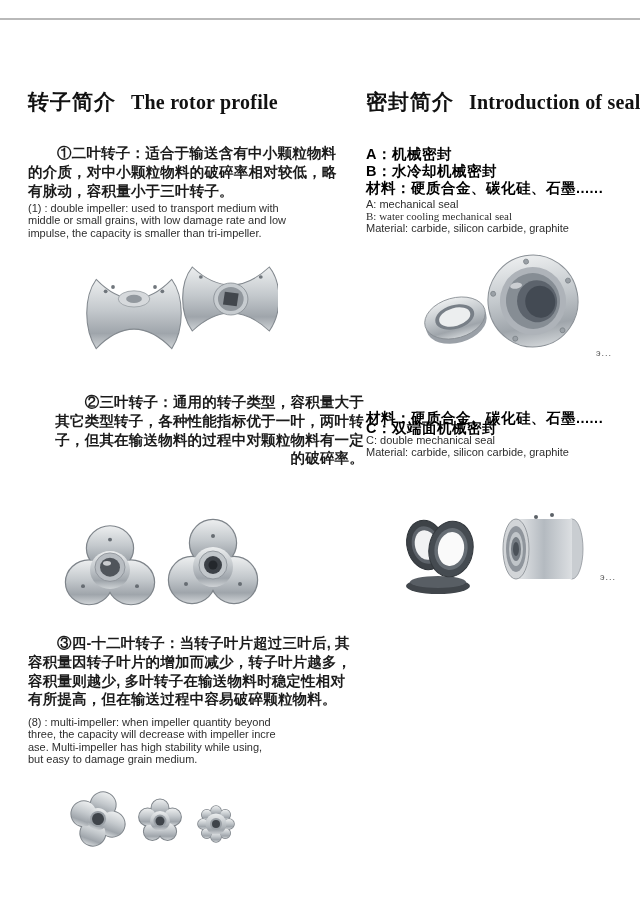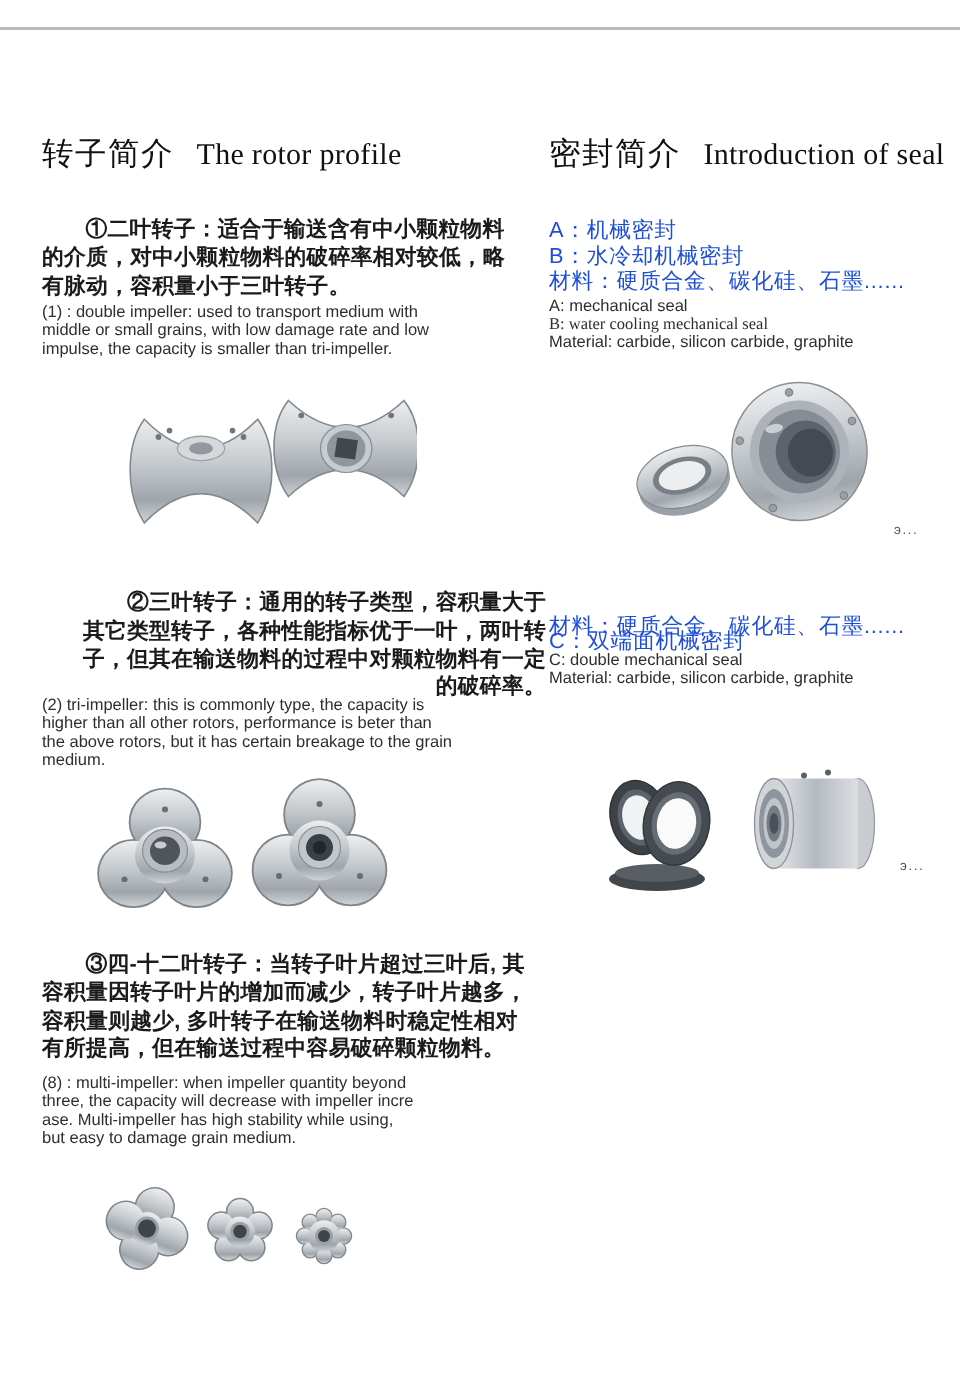--- a/index.html
+++ b/index.html
@@ -1,26 +1,26 @@
 <!DOCTYPE html>
 <html><head>
 <meta charset="utf-8">
 <style>
   html,body{margin:0;padding:0;background:#ffffff;}
   #page{position:relative;width:640px;height:915px;background:#ffffff;overflow:hidden;
         font-family:"Liberation Sans",sans-serif;}
   .edge-line{position:absolute;left:0;top:18px;width:640px;height:2px;background:#b9b9b9;}
   .abs{position:absolute;}
-  .hdr{font-family:"Liberation Serif",serif;font-weight:normal;color:#111;white-space:nowrap;}
+  .hdr{font-family:"Liberation Serif",serif;font-weight:bold;color:#111;white-space:nowrap;}
   .hdr .cn{font-size:21px;letter-spacing:1px;}
   .hdr .en{font-size:20px;margin-left:15px;letter-spacing:0.2px;}
   .cnblock{font-weight:bold;color:#1b1b1b;font-size:14.5px;line-height:18.8px;
            letter-spacing:0.2px;white-space:pre-line;text-indent:2em;width:336px;}
   .enblock{color:#2e2e2e;font-size:11px;line-height:12.3px;white-space:pre-line;width:340px;}
-  .cnline{font-weight:normal;color:#1d4ed8;font-size:14.5px;line-height:17px;
+  .cnline{font-weight:bold;color:#000000;font-size:14.5px;line-height:17px;
           letter-spacing:0.5px;white-space:nowrap;}
   .enline{color:#2e2e2e;font-size:11px;line-height:12.2px;white-space:nowrap;}
   .mark{color:#555;font-size:9px;letter-spacing:1px;}
   svg{display:block;}
 </style>
 </head>
 <body>
 
 <div id="page">
   <div class="edge-line"></div>
@@ -61,24 +61,20 @@
       <rect x="-6.5" y="-6.5" width="13" height="13" transform="translate(40,38) rotate(8)" fill="#42474d"></rect>
       <circle cx="12" cy="16" r="1.8" fill="#70767c"></circle>
         <circle cx="68" cy="16" r="1.8" fill="#70767c"></circle>
     </g>
   </svg>
 
   <div class="abs cnblock" style="left:28px;top:393px;text-align:right;">②三叶转子：通用的转子类型，容积量大于
 其它类型转子，各种性能指标优于一叶，两叶转
 子，但其在输送物料的过程中对颗粒物料有一定
 的破碎率。</div>
-  <div class="abs enblock" style="left:28px;top:464px;">(2) tri-impeller: this is commonly type, the capacity is
-higher than all other rotors, performance is beter than
-the above rotors, but it has certain breakage to the grain
-medium.</div>
 
   <svg class="abs" style="left:58px;top:518px;" width="205" height="95" viewBox="0 0 205 95">
     <g transform="translate(52,52) scale(1,0.95)">
       <g stroke="#7e848a" stroke-width="2.4" fill="url(#gm)">
         <circle cx="0" cy="-23" r="23"></circle>
           <circle cx="-21" cy="13" r="23"></circle>
           <circle cx="21" cy="13" r="23"></circle>
           <circle cx="0" cy="0" r="20"></circle>
       </g>
       <g fill="url(#gm)">

